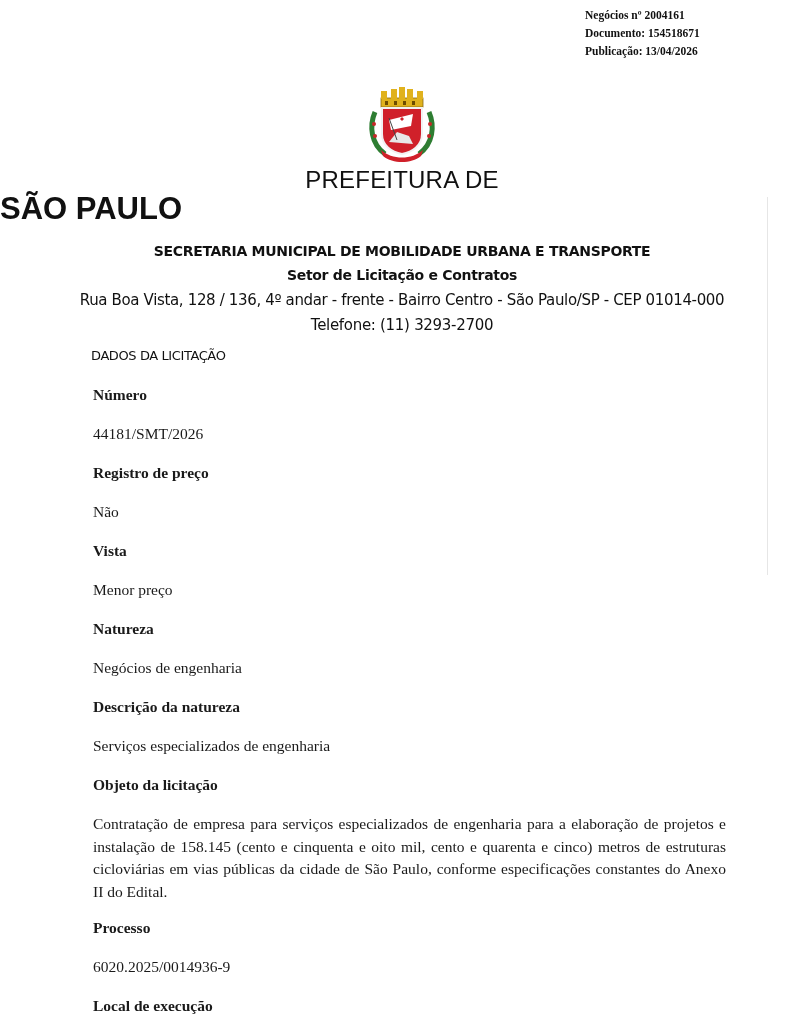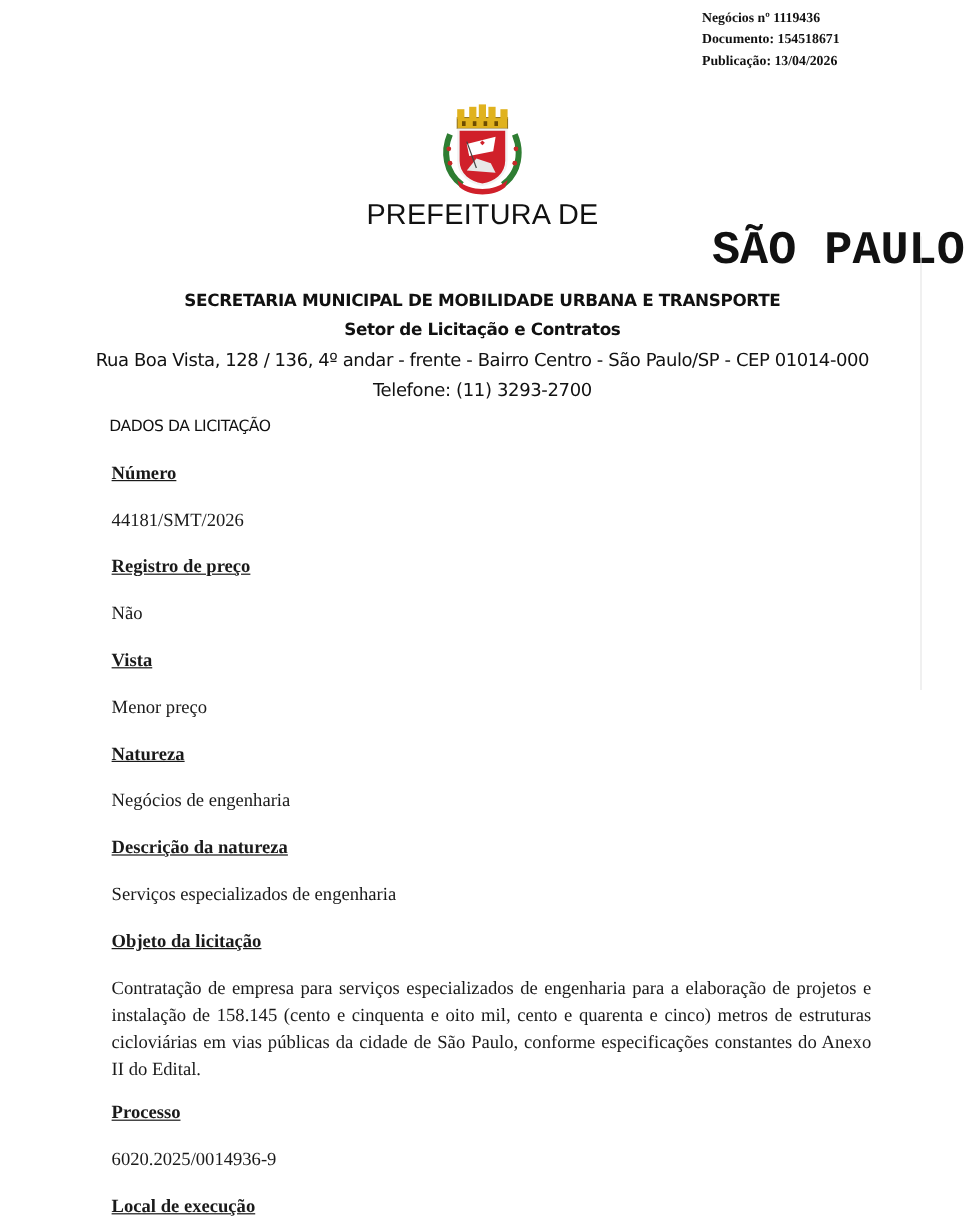--- a/index.html
+++ b/index.html
@@ -2,38 +2,38 @@
 <html><head>
 <meta charset="utf-8">
 <style>
   html, body { margin: 0; padding: 0; background: #ffffff; }
   body { width: 804px; height: 1024px; position: relative; overflow: hidden; color: #1a1a1a; }
   .meta { position: absolute; left: 585px; top: 6px; font-family: "Liberation Serif", serif; font-weight: bold; font-size: 11.5px; line-height: 18px; color: #111; }
   .meta div { white-space: nowrap; }
   .logo { position: absolute; left: 0; width: 804px; top: 84px; text-align: center; }
   .crest { display: block; margin: 0 auto; width: 70px; height: 80px; }
   .brand1 { position: absolute; left: 0; width: 804px; top: 166px; text-align: center; font-family: "Liberation Sans", sans-serif; font-weight: 400; font-size: 24px; letter-spacing: 0.2px; color: #111; line-height: 28px; }
-  .brand2 { position: absolute; left: 0; width: 804px; top: 192px; text-align: right; font-family: Liberation Mono, monospace; font-weight: 900; font-size: 39px; color: #111; line-height: 34px; }
+  .brand2 { position: absolute; left: 0; width: 804px; top: 192px; text-align: left; font-family: Liberation Sans, sans-serif; font-weight: 900; font-size: 31px; color: #111; line-height: 34px; }
   .hdr { position: absolute; left: 0; width: 804px; text-align: center; font-family: "DejaVu Sans", sans-serif; color: #111; white-space: nowrap; }
   .h1 { top: 243px; font-size: 14px; font-weight: bold; letter-spacing: -0.3px; }
   .h2 { top: 267px; font-size: 14px; font-weight: bold; letter-spacing: -0.3px; }
   .h3 { top: 291px; font-size: 15px; letter-spacing: -0.35px; }
   .h4 { top: 316px; font-size: 15px; letter-spacing: -0.3px; }
   .section-title { position: absolute; left: 91px; top: 348px; font-family: "DejaVu Sans", sans-serif; font-weight: normal; font-size: 13px; letter-spacing: -0.4px; color: #111; }
   .fields { position: absolute; left: 93px; top: 384px; width: 633px; font-family: "Liberation Serif", serif; color: #1a1a1a; }
-  .label { font-weight: bold; font-size: 15.5px; height: 39px; line-height: 22px; text-decoration: underline; }
+  .label { font-weight: bold; font-size: 15.5px; height: 39px; line-height: 22px; }
   .value { font-size: 15.5px; height: 39px; line-height: 22px; }
   .para { font-size: 15.5px; line-height: 22.5px; text-align: justify; margin-bottom: 14px; }
   .vline { position: absolute; left: 767px; top: 197px; width: 1px; height: 378px; background: #e6e6e6; }
 </style>
 </head>
 <body>
 
 <div class="meta">
-  <div>Negócios nº 1119436</div>
+  <div>Negócios nº 2004161</div>
   <div>Documento: 154518671</div>
   <div>Publicação: 13/04/2026</div>
 </div>
 
 <div class="logo">
   <svg class="crest" viewBox="0 0 70 80">
 
     <path d="M8 28 C2 42 4 60 18 70" stroke="#2e7d32" stroke-width="5" fill="none"></path>
     <path d="M62 28 C68 42 66 60 52 70" stroke="#2e7d32" stroke-width="5" fill="none"></path>
     <circle cx="7" cy="40" r="2" fill="#c62828"></circle>

